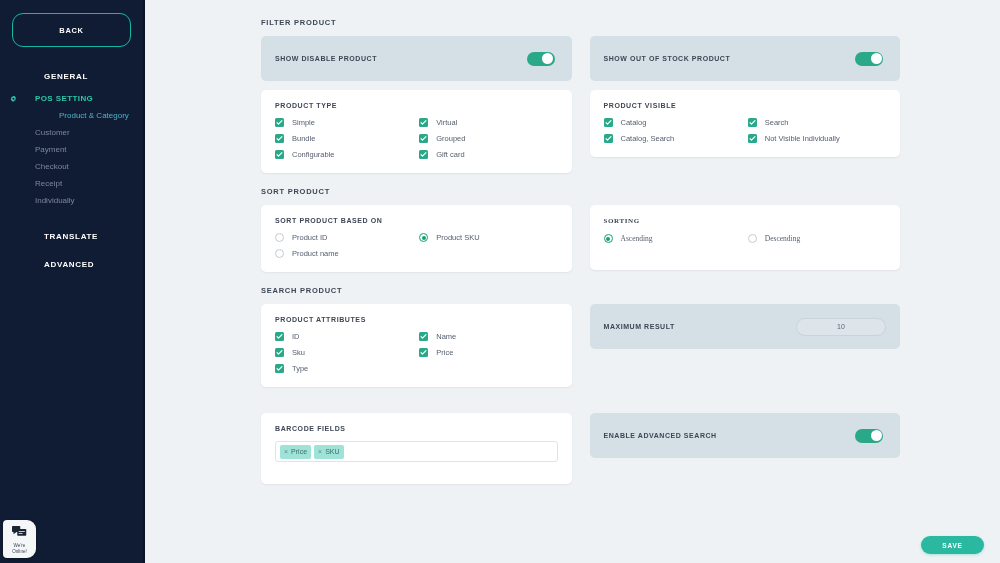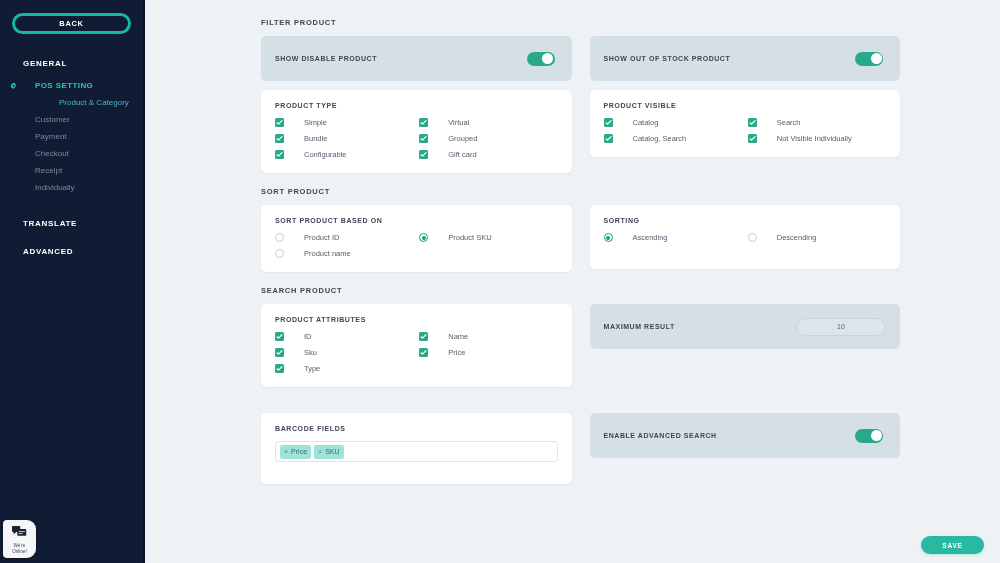--- a/index.html
+++ b/index.html
@@ -14,36 +14,36 @@
   
   .sidebar {
     width: 145px; height: 563px;
     background: #101c33;
     flex: 0 0 145px;
     position: relative;
     border-right: 2px solid #0a1426;
   }
   .back-btn {
     margin: 13px 12px 0 12px;
-    height: 21px;
-    border: 3px solid #14b8a6;
+    height: 34px;
+    border: 1px solid #14b8a6;
     border-radius: 11px;
     color: #ffffff;
     font-size: 7.5px;
     font-weight: bold;
     letter-spacing: 0.7px;
     display: flex; align-items: center; justify-content: center;
     cursor: pointer;
   }
   .nav-section {
     color: #ffffff;
     font-size: 8px;
     font-weight: bold;
     letter-spacing: 0.7px;
-    padding-left: 23px;
+    padding-left: 44px;
   }
   .nav-general { margin-top: 25px; }
   .nav-translate { margin-top: 23px; }
   .nav-advanced { margin-top: 19px; }
   .nav-item {
     font-size: 8px;
     padding-left: 35px;
     color: #7d879b;
     height: 17px;
     display: flex; align-items: center;
@@ -138,21 +138,21 @@
     display: grid;
     grid-template-columns: 1fr 1fr;
     grid-auto-flow: column;
     row-gap: 7px;
     column-gap: 6px;
   }
   .opt-grid.rows3 { grid-template-rows: repeat(3, auto); }
   .opt-grid.rows2 { grid-template-rows: repeat(2, auto); text-align: right; }
   .opt {
     display: flex; align-items: center;
-    gap: 20px; cursor: pointer;
+    gap: 8px; cursor: pointer;
   }
   .cb {
     width: 9px; height: 9px;
     border-radius: 1.5px;
     background: #2aa98a;
     display: flex; align-items: center; justify-content: center;
     flex: 0 0 auto;
   }
   .cb svg { display: block; }
   .opt-label { font-size: 7.5px; color: #555f6e; }
@@ -423,21 +423,21 @@
               <span class="opt-label">Product name</span>
             </label>
             <label class="opt">
               <span class="radio on"></span>
               <span class="opt-label">Product SKU</span>
             </label>
           </div>
         </div>
       </div>
       <div class="col">
-        <div class="card" style="padding-bottom:27px;">
+        <div class="card" style="padding-bottom:27px;font-family:Liberation Serif, serif;">
           <div class="card-title">SORTING</div>
           <div class="opt-grid rows1" style="grid-auto-flow:column;grid-template-rows:auto;">
             <label class="opt">
               <span class="radio on"></span>
               <span class="opt-label">Ascending</span>
             </label>
             <label class="opt">
               <span class="radio"></span>
               <span class="opt-label">Descending</span>
             </label>

